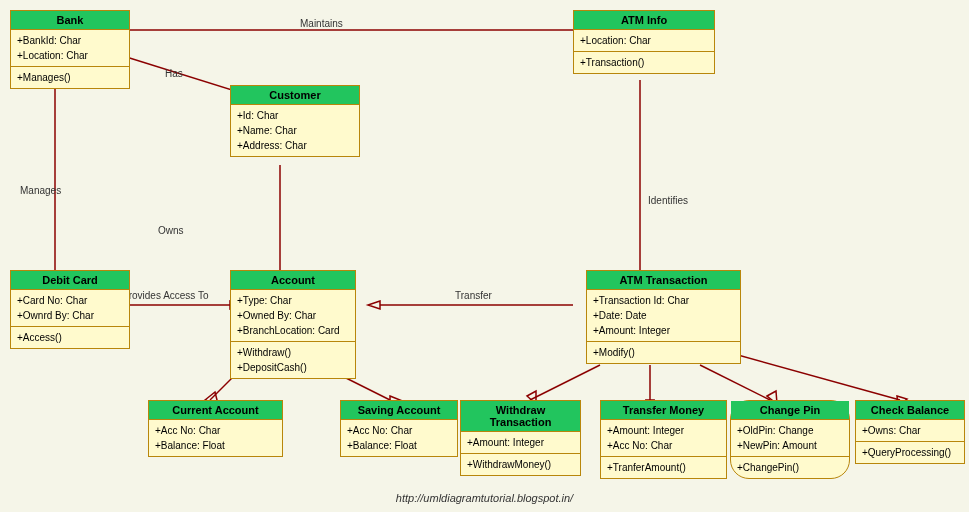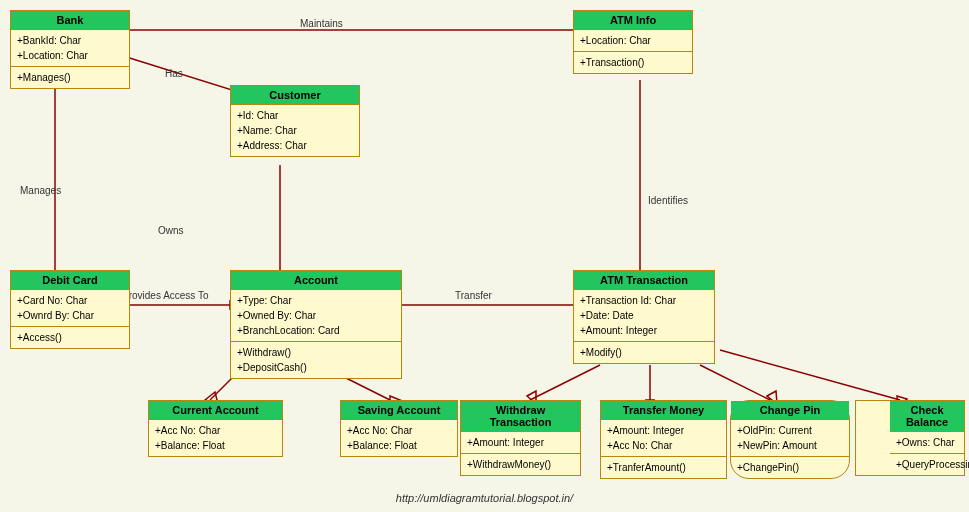--- a/index.html
+++ b/index.html
@@ -120,21 +120,21 @@
     <div class="class-header">Bank</div>
     <div class="class-body">
       <div>+BankId: Char</div>
       <div>+Location: Char</div>
     </div>
     <div class="class-section">
       <div>+Manages()</div>
     </div>
   </div>
 
-  <div class="uml-class" style="left:573px; top:10px; width:120px;">
+  <div class="uml-class" style="left:573px; top:10px; width:142px;">
     <div class="class-header">ATM Info</div>
     <div class="class-body">
       <div>+Location: Char</div>
     </div>
     <div class="class-section">
       <div>+Transaction()</div>
     </div>
   </div>
 
   <div class="uml-class" style="left:230px; top:85px; width:130px;">
@@ -150,34 +150,34 @@
     <div class="class-header">Debit Card</div>
     <div class="class-body">
       <div>+Card No: Char</div>
       <div>+Ownrd By: Char</div>
     </div>
     <div class="class-section">
       <div>+Access()</div>
     </div>
   </div>
 
-  <div class="uml-class" style="left:230px; top:270px; width:172px;">
+  <div class="uml-class" style="left:230px; top:270px; width:126px;">
     <div class="class-header">Account</div>
     <div class="class-body">
       <div>+Type: Char</div>
       <div>+Owned By: Char</div>
       <div>+BranchLocation: Card</div>
     </div>
     <div class="class-section">
       <div>+Withdraw()</div>
       <div>+DepositCash()</div>
     </div>
   </div>
 
-  <div class="uml-class" style="left:573px; top:270px; width:142px;">
+  <div class="uml-class" style="left:586px; top:270px; width:155px;">
     <div class="class-header">ATM Transaction</div>
     <div class="class-body">
       <div>+Transaction Id: Char</div>
       <div>+Date: Date</div>
       <div>+Amount: Integer</div>
     </div>
     <div class="class-section">
       <div>+Modify()</div>
     </div>
   </div>
@@ -215,29 +215,29 @@
       <div>+Acc No: Char</div>
     </div>
     <div class="class-section">
       <div>+TranferAmount()</div>
     </div>
   </div>
 
   <div class="uml-class" style="left:730px; top:400px; width:120px;border-radius:19px;">
     <div class="class-header">Change Pin</div>
     <div class="class-body">
-      <div>+OldPin: Current</div>
+      <div>+OldPin: Change</div>
       <div>+NewPin: Amount</div>
     </div>
     <div class="class-section">
       <div>+ChangePin()</div>
     </div>
   </div>
 
-  <div class="uml-class" style="left:855px; top:400px; width:110px;padding-left:34px;">
+  <div class="uml-class" style="left:855px; top:400px; width:110px;">
     <div class="class-header">Check Balance</div>
     <div class="class-body">
       <div>+Owns: Char</div>
     </div>
     <div class="class-section">
       <div>+QueryProcessing()</div>
     </div>
   </div>
 
   <div class="footer-link">http://umldiagramtutorial.blogspot.in/</div>

